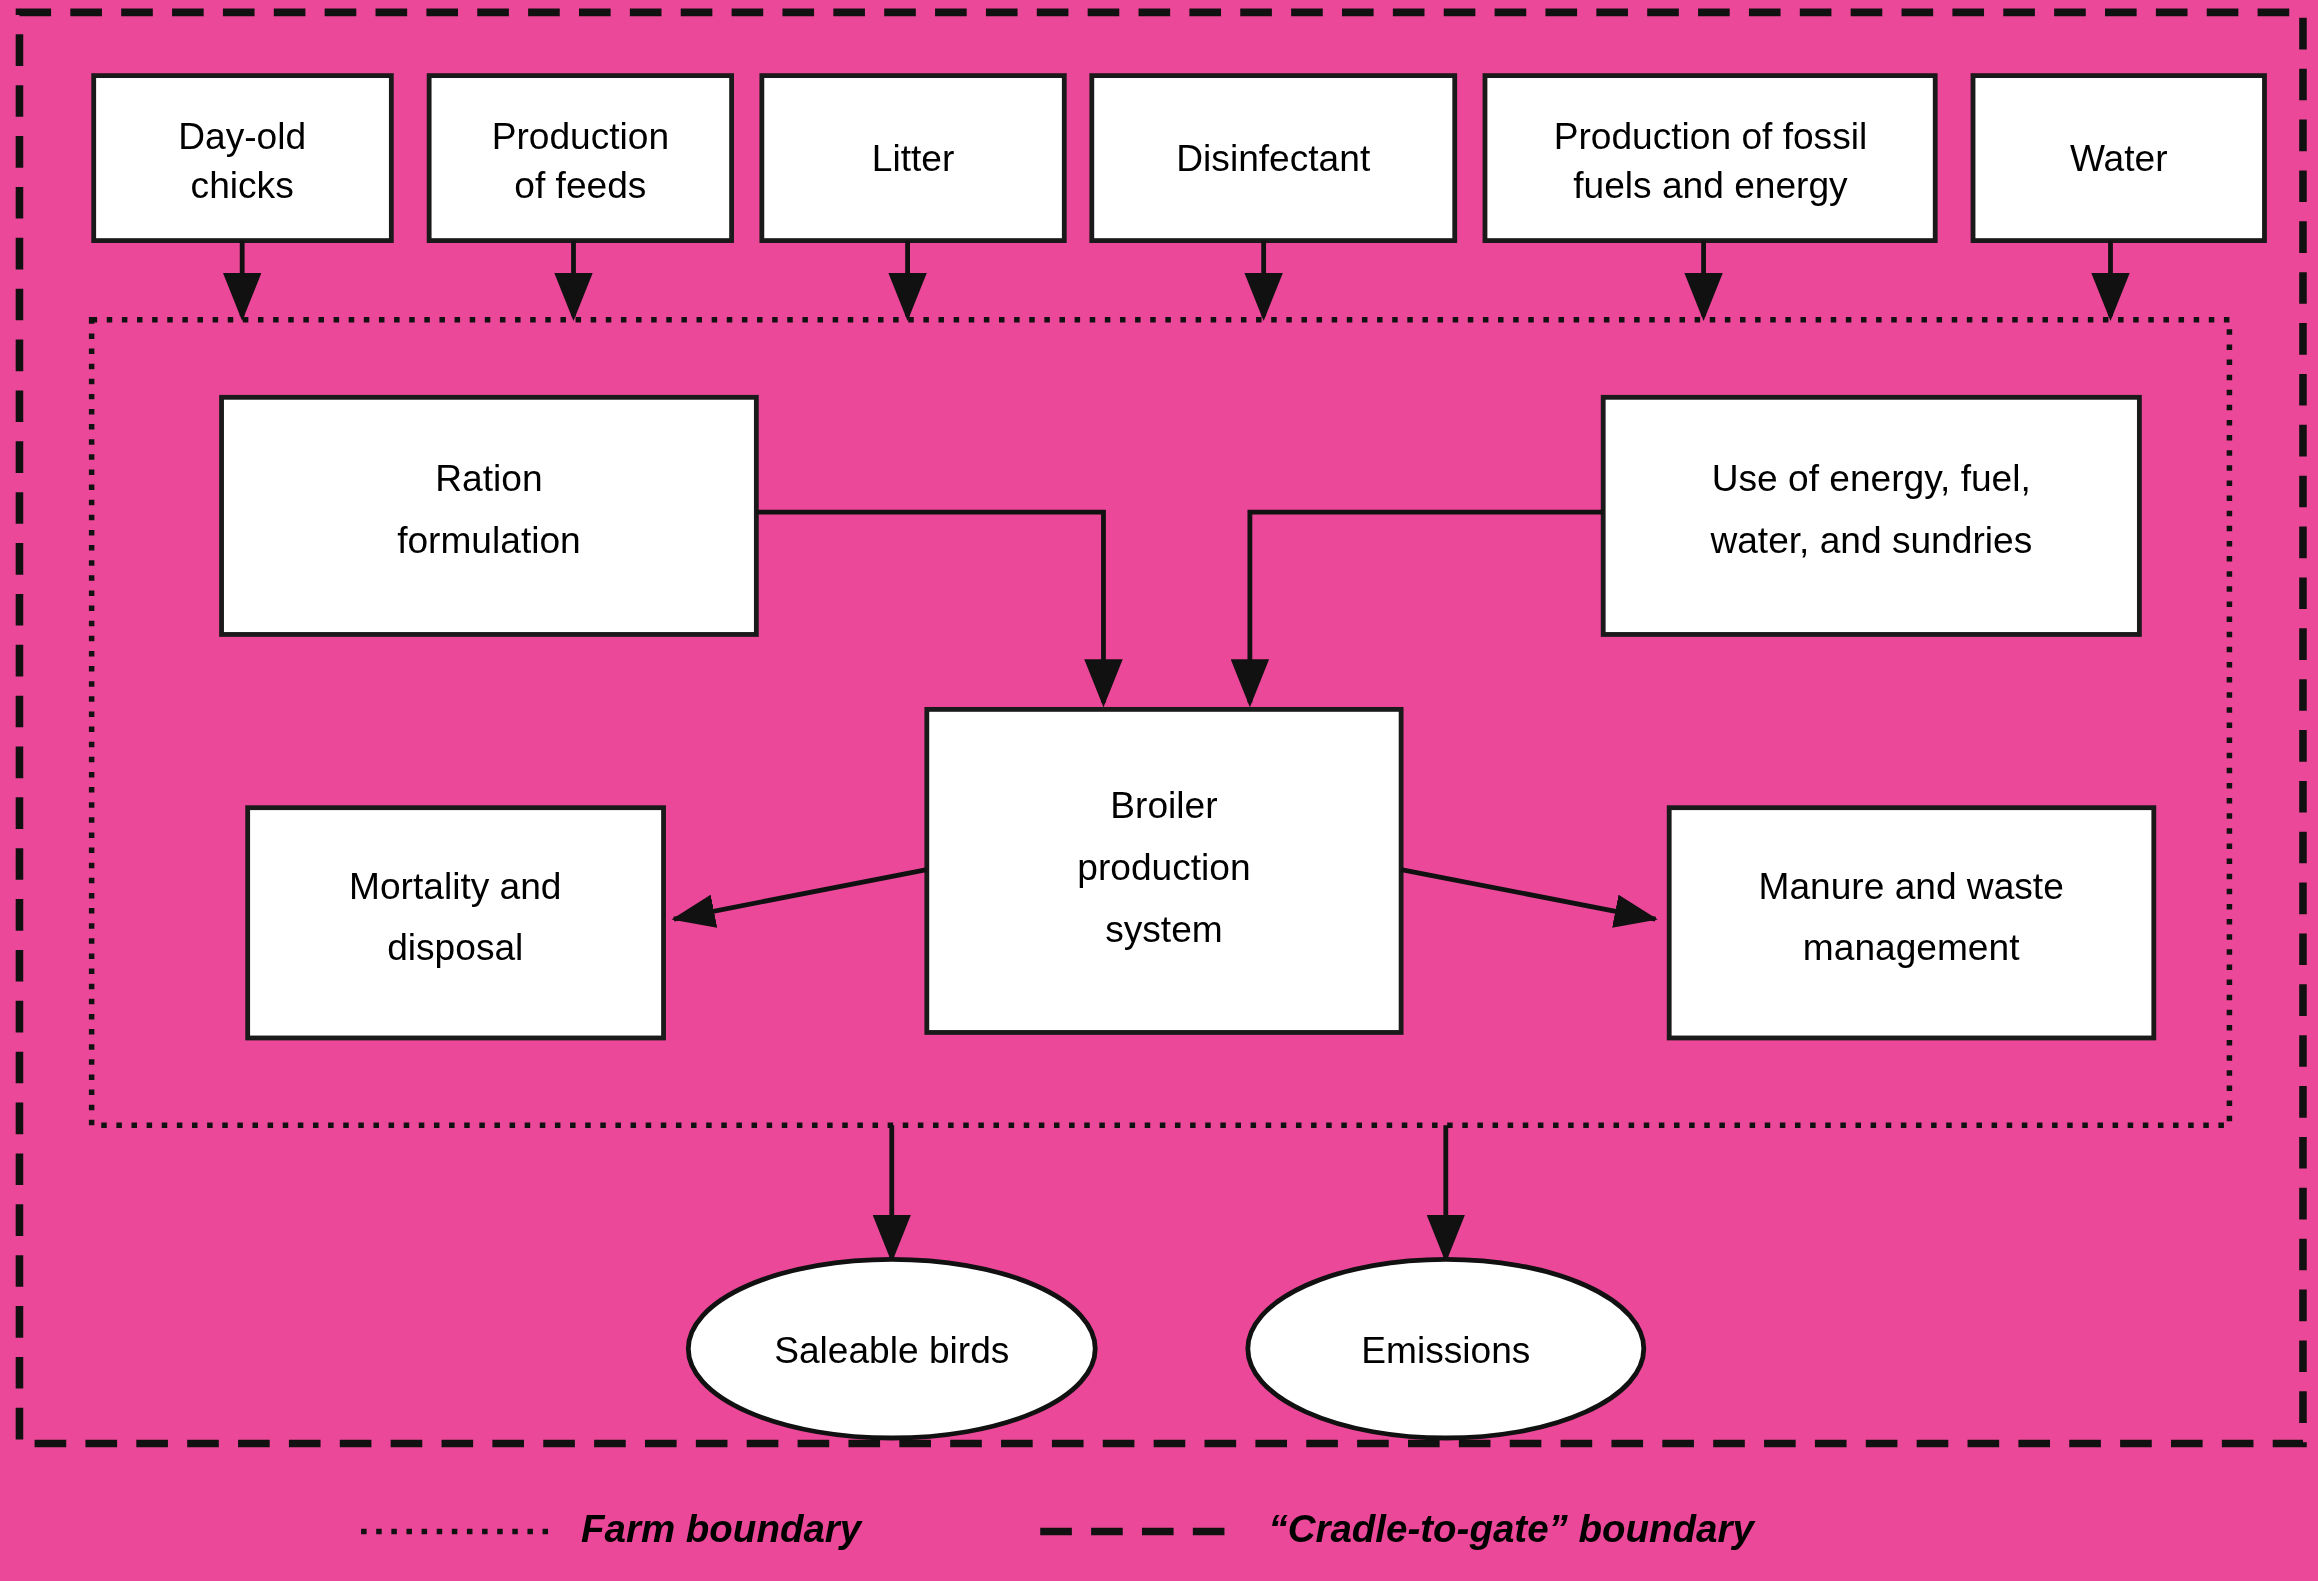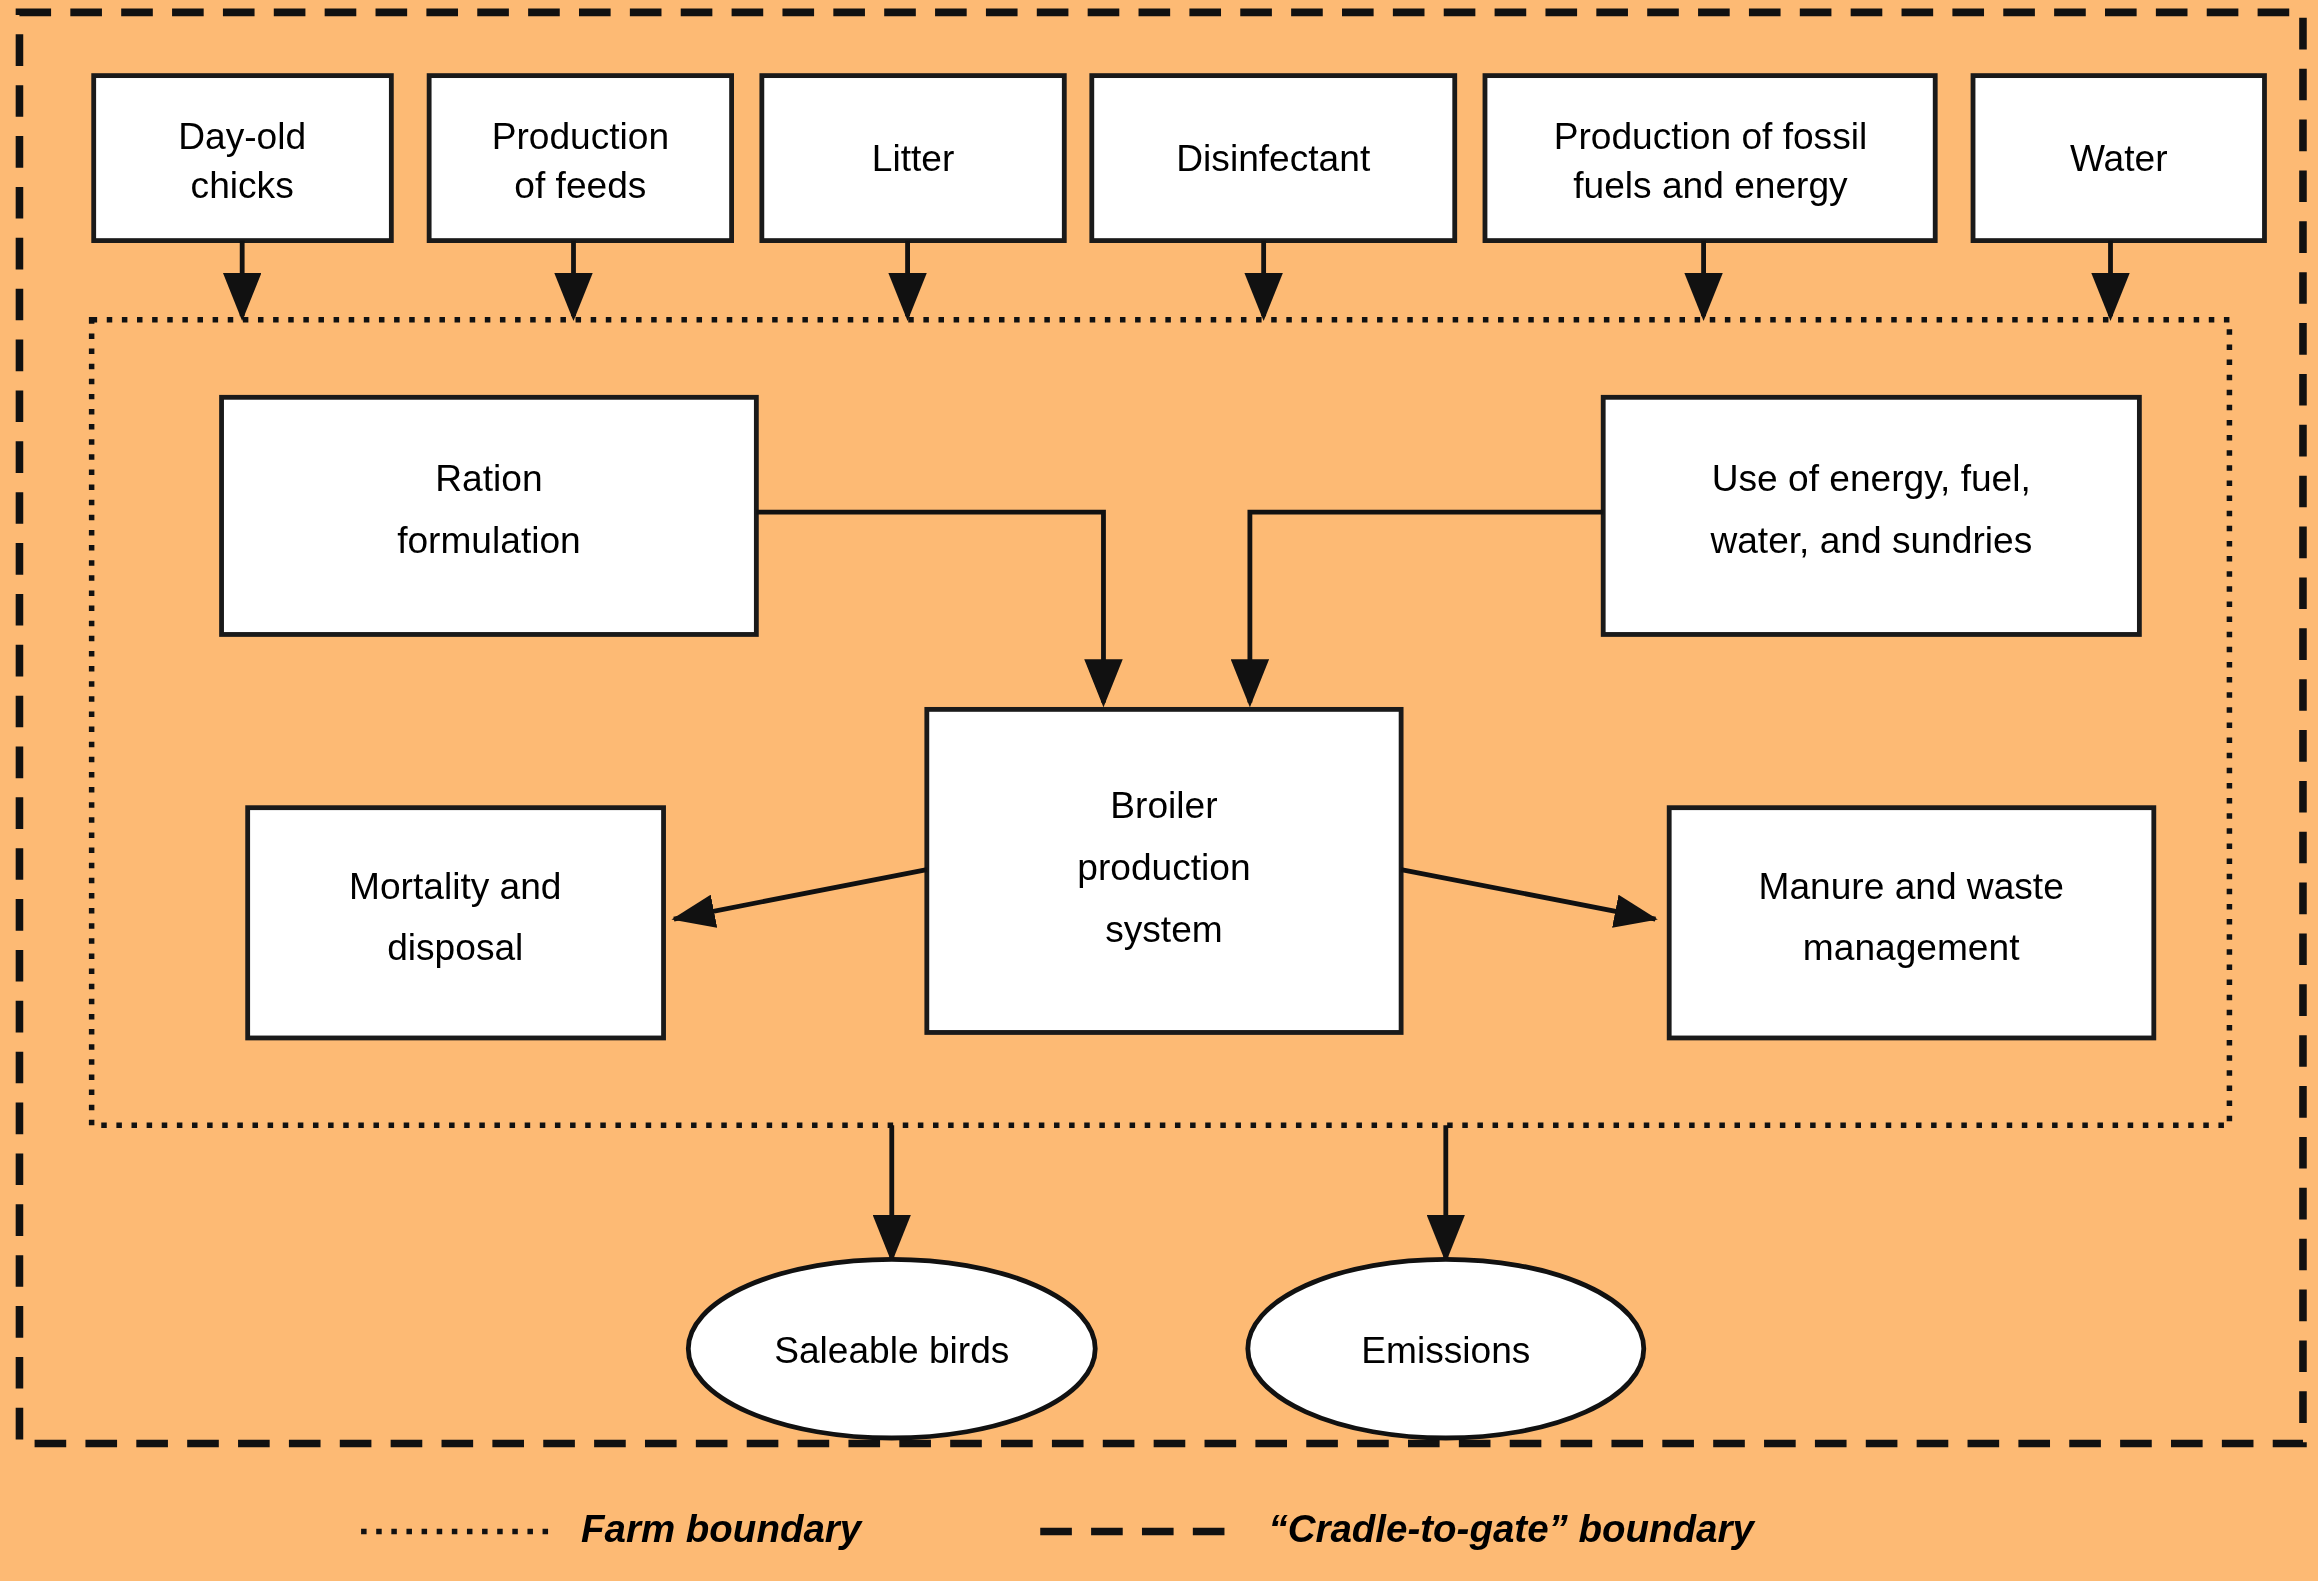--- a/index.html
+++ b/index.html
@@ -7,21 +7,21 @@
     padding: 0;
     background: #ffffff;
   }
   body {
     font-family: "Liberation Sans", sans-serif;
   }
   #canvas {
     position: relative;
     width: 2319px;
     height: 1581px;
-    background: #fdba74;
+    background: #ec4899;
     overflow: hidden;
   }
   svg.diagram {
     position: absolute;
     top: 0; left: 0;
     width: 2319px;
     height: 1581px;
   }
   .node-text {
     font-family: "Liberation Sans", sans-serif;

